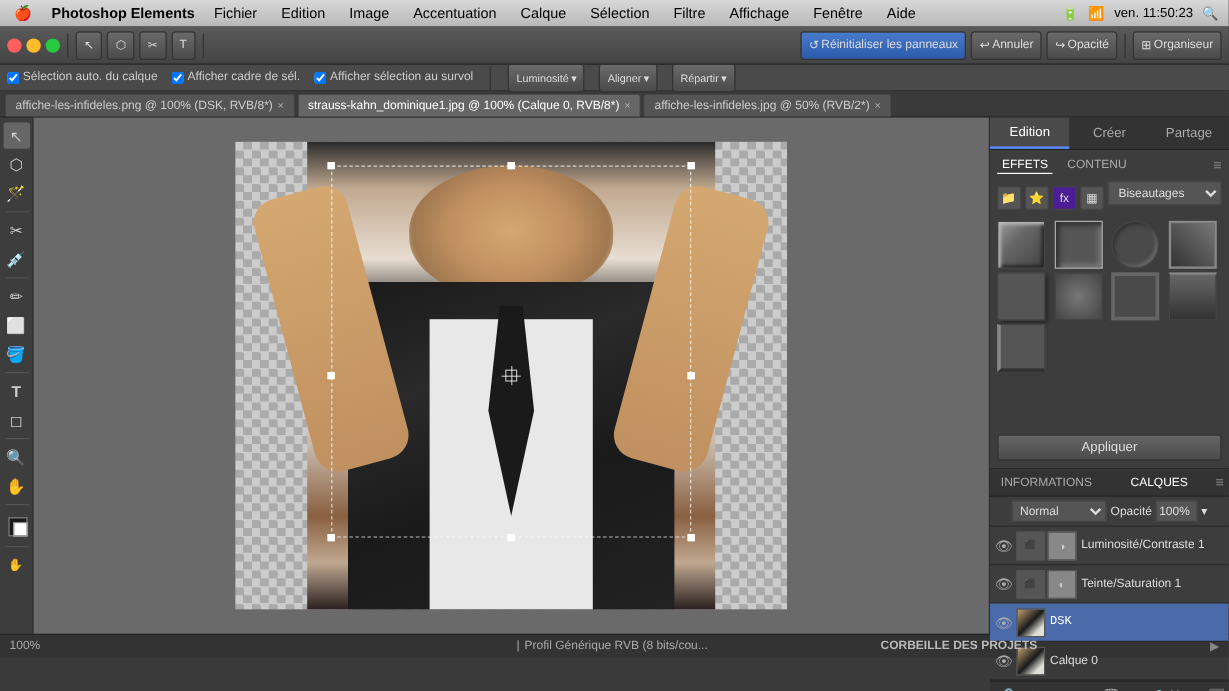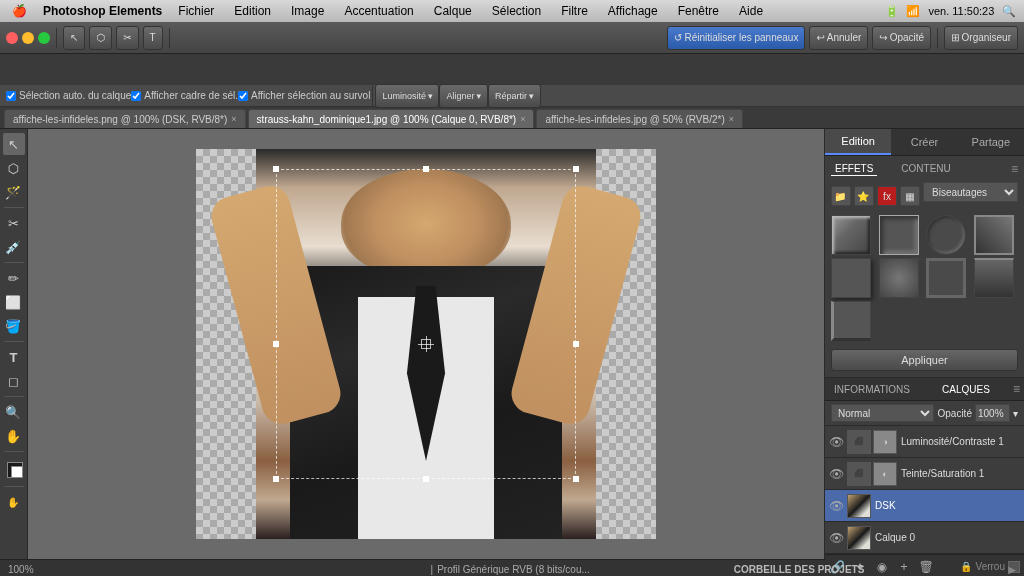--- a/index.html
+++ b/index.html
@@ -46,25 +46,24 @@
     .toolbar-sep { width: 1px; height: 20px; background: #333; margin: 0 2px; }
     .toolbar-right { margin-left: auto; display: flex; gap: 4px; align-items: center; }
 
     
     #options-bar {
       height: 22px;
       background: #4a4a4a;
       display: flex;
       align-items: center;
       padding: 0 6px;
-      gap: 0;
+      gap: 12px;
       border-bottom: 1px solid #333;
       font-size: 10px;
       color: #ccc;
-      margin-top: 31px;
     }
     .checkbox-item { display: flex; align-items: center; gap: 3px; }
     .checkbox-item input { width: 10px; height: 10px; }
 
     
     #tabs-bar {
       height: 22px;
       background: #3a3a3a;
       display: flex;
       align-items: flex-end;
@@ -194,21 +193,21 @@
       font-size: 10px;
       cursor: pointer;
       color: #aaa;
     }
     .panel-subtab.active { color: #fff; border-bottom: 1px solid #777; }
 
     #effects-panel {
       padding: 6px;
       flex: 1;
     }
-    .effects-tabs { display: flex; gap: 20px; margin-bottom: 6px; align-items: flex-end; }
+    .effects-tabs { display: flex; gap: 8px; margin-bottom: 6px; align-items: flex-end; }
     .eff-tab {
       font-size: 10px;
       color: #aaa;
       cursor: pointer;
       padding: 1px 4px;
       border-bottom: 1px solid transparent;
     }
     .eff-tab.active { color: #fff; border-bottom: 1px solid #fff; }
     .effects-dropdown {
       width: 100%;
@@ -251,20 +250,21 @@
 
     .apply-btn {
       width: 100%;
       height: 22px;
       background: linear-gradient(to bottom, #666, #4a4a4a);
       border: 1px solid #333;
       color: #ddd;
       font-size: 11px;
       cursor: pointer;
       border-radius: 3px;
+      margin-top: 44px;
     }
 
     
     #layers-section {
       border-top: 1px solid #2a2a2a;
     }
     #layers-tabs {
       display: flex;
       background: #333;
       border-bottom: 1px solid #222;
@@ -277,21 +277,21 @@
       align-items: center;
       justify-content: center;
       font-size: 10px;
       cursor: pointer;
       color: #aaa;
     }
     .layers-tab.active { color: #fff; }
     .layers-controls {
       display: flex;
       align-items: center;
-      padding: 3px 6px;
+      padding: 3px 18px;
       gap: 4px;
       background: #3d3d3d;
       border-bottom: 1px solid #2a2a2a;
     }
     .blend-select {
       flex: 1;
       background: #555;
       border: 1px solid #444;
       color: #ddd;
       font-size: 10px;
@@ -341,21 +341,21 @@
       overflow: hidden;
     }
     .layer-name {
       flex: 1;
       font-size: 10px;
       color: #ddd;
       overflow: hidden;
       text-overflow: ellipsis;
       white-space: nowrap;
     }
-    .layer-item.active .layer-name { color: #fff; }
+    .layer-item.active .layer-name { color: #fff; font-family: Liberation Mono, monospace; }
 
     
     #layers-bottom {
       display: flex;
       align-items: center;
       height: 24px;
       background: #333;
       border-top: 1px solid #222;
       padding: 0 4px;
       gap: 4px;
@@ -602,21 +602,21 @@
       <div class="effects-tabs">
         <span class="eff-tab active">EFFETS</span>
         <span class="eff-tab">CONTENU</span>
         <span style="margin-left:auto; color:#888; font-size:12px; cursor:pointer;">≡</span>
       </div>
       
       
       <div style="display:flex; gap:3px; margin-bottom:5px; align-items:center;">
         <div style="width:20px;height:20px;background:#555;border:1px solid #444;border-radius:2px;display:flex;align-items:center;justify-content:center;font-size:10px;cursor:pointer;">📁</div>
         <div style="width:20px;height:20px;background:#555;border:1px solid #444;border-radius:2px;display:flex;align-items:center;justify-content:center;font-size:10px;cursor:pointer;">⭐</div>
-        <div style="width:20px;height:20px;background:#b91c1c;border:1px solid #444;border-radius:2px;display:flex;align-items:center;justify-content:center;font-size:10px;cursor:pointer;">fx</div>
+        <div style="width:20px;height:20px;background:#4c1d95;border:1px solid #444;border-radius:2px;display:flex;align-items:center;justify-content:center;font-size:10px;cursor:pointer;">fx</div>
         <div style="width:20px;height:20px;background:#555;border:1px solid #444;border-radius:2px;display:flex;align-items:center;justify-content:center;font-size:10px;cursor:pointer;">▦</div>
         <select class="effects-dropdown" style="flex:1;height:20px;">
           <option>Biseautages</option>
         </select>
       </div>
       
       
       <div class="effects-grid">
         <div class="effect-thumb bevel-1"></div>
         <div class="effect-thumb bevel-2 selected"></div>

